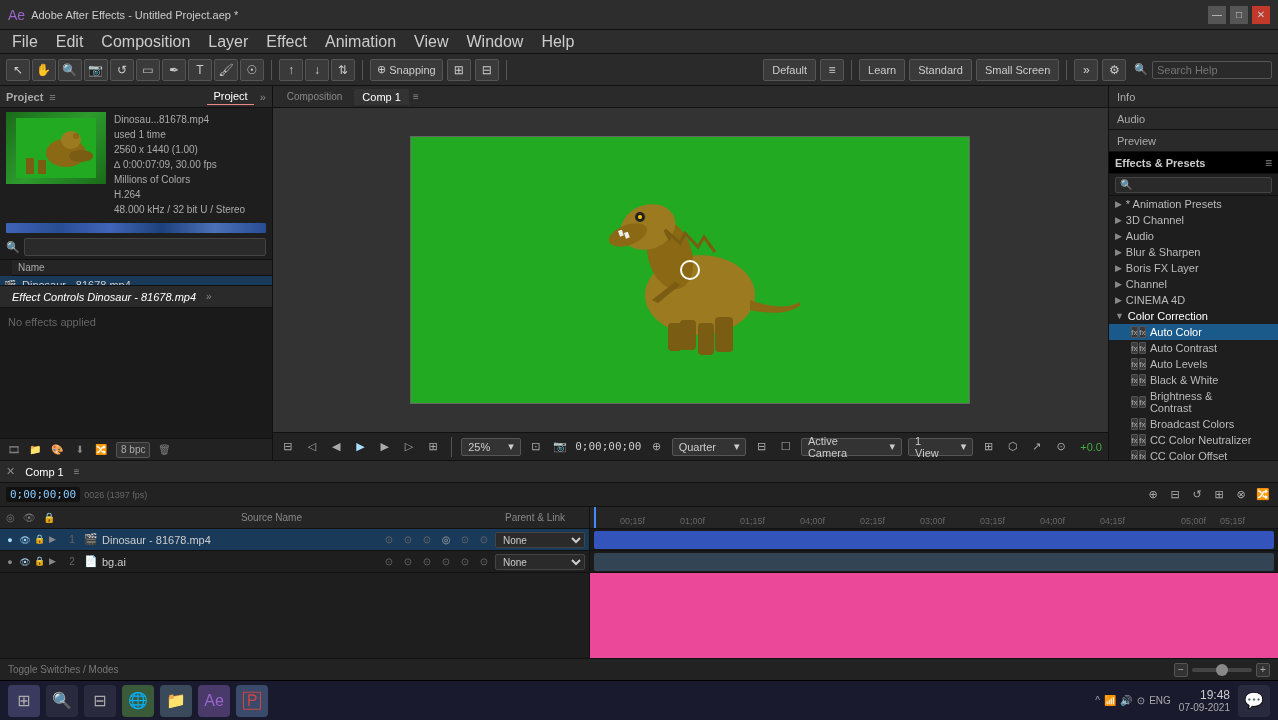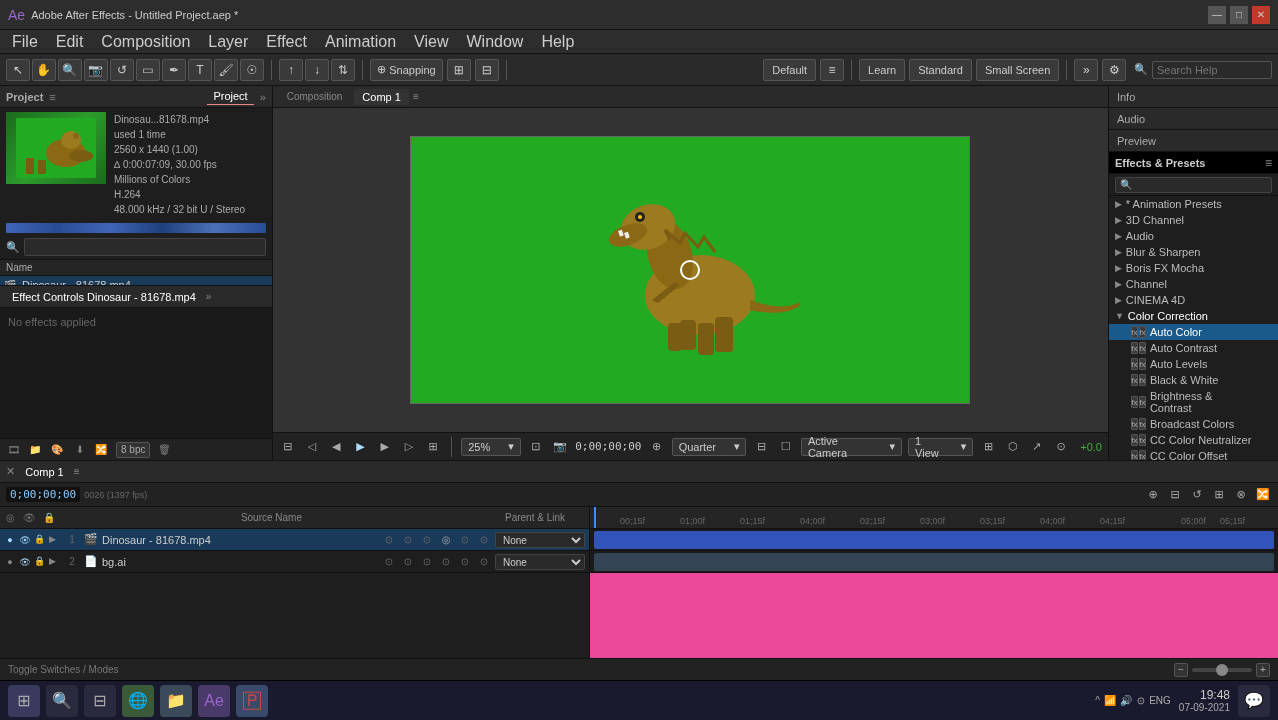--- a/index.html
+++ b/index.html
@@ -234,20 +234,21 @@
       padding: 2px 4px;
       border-radius: 2px;
       outline: none;
     }
     #project-list-header {
       display: flex;
       align-items: flex-start;
       padding: 2px 6px;
       border-bottom: 1px solid #111;
       background: #252525;
+      margin-left: 12px;
     }
     .list-col-name { flex: 1; font-size: 10px; color: #aaa; }
 
     #project-items {
       flex: 1;
       overflow-y: auto;
     }
     .project-item {
       display: flex;
       align-items: center;
@@ -1030,21 +1031,21 @@
             <span class="item-icon video">🎬</span>
             <span style="font-size:11px;color:#ccc;">Dinosaur - 81678.mp4</span>
           </div>
 
         </div>
       </div>
 
       <div id="effect-controls-panel">
         <div id="ec-header">
           <div id="ec-tabs">
-            <span class="ec-tab active" style="font-size:11px;">Effect Controls Dinosaur - 81678.mp4</span>
+            <span class="ec-tab active" style="font-size:11px;font-style:italic;">Effect Controls Dinosaur - 81678.mp4</span>
             <span class="ec-arrow">»</span>
           </div>
         </div>
         <div style="flex:1;background:#1a1a1a;padding:8px;">
           <span style="font-size:11px;color:#666;">No effects applied</span>
         </div>
 
         <div style="height:22px;background:#222;display:flex;align-items:center;padding:0 6px;gap:6px;border-top:1px solid #111;">
           <button class="small-icon-btn">🎞</button>
           <button class="small-icon-btn">📁</button>
@@ -1192,21 +1193,21 @@
         <div class="effects-category">
           <span class="category-arrow">▶</span>
           <span>Audio</span>
         </div>
         <div class="effects-category">
           <span class="category-arrow">▶</span>
           <span>Blur &amp; Sharpen</span>
         </div>
         <div class="effects-category">
           <span class="category-arrow">▶</span>
-          <span>Boris FX Mocha</span>
+          <span>Boris FX Layer</span>
         </div>
         <div class="effects-category">
           <span class="category-arrow">▶</span>
           <span>Channel</span>
         </div>
         <div class="effects-category">
           <span class="category-arrow">▶</span>
           <span>CINEMA 4D</span>
         </div>
         <div class="effects-category expanded">

